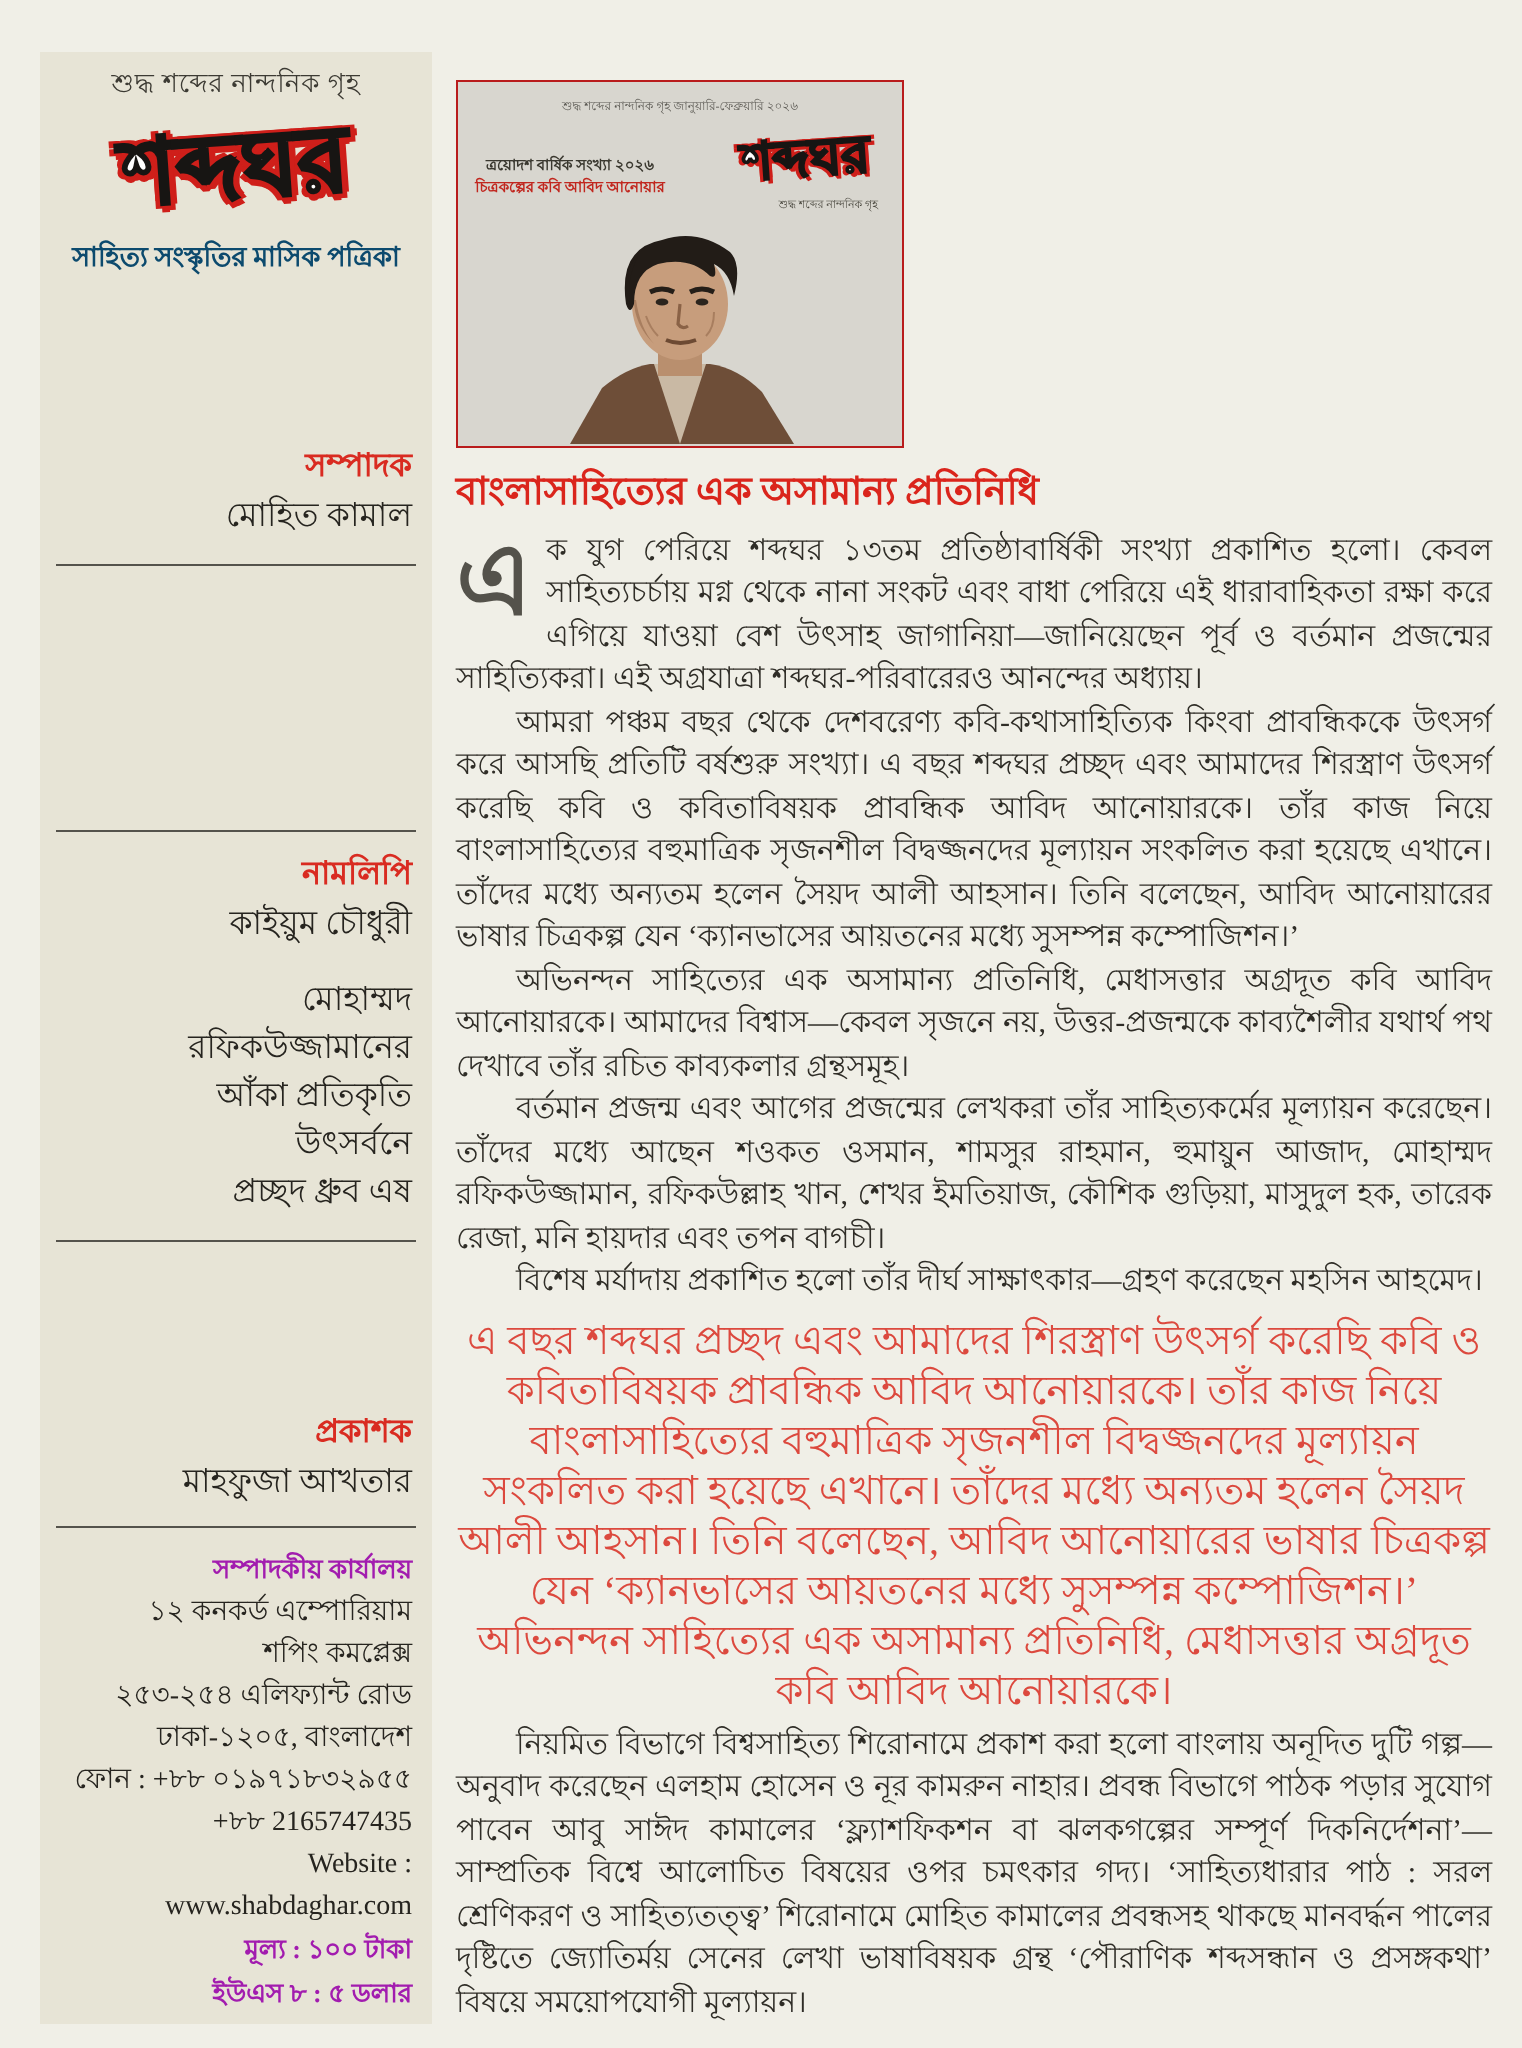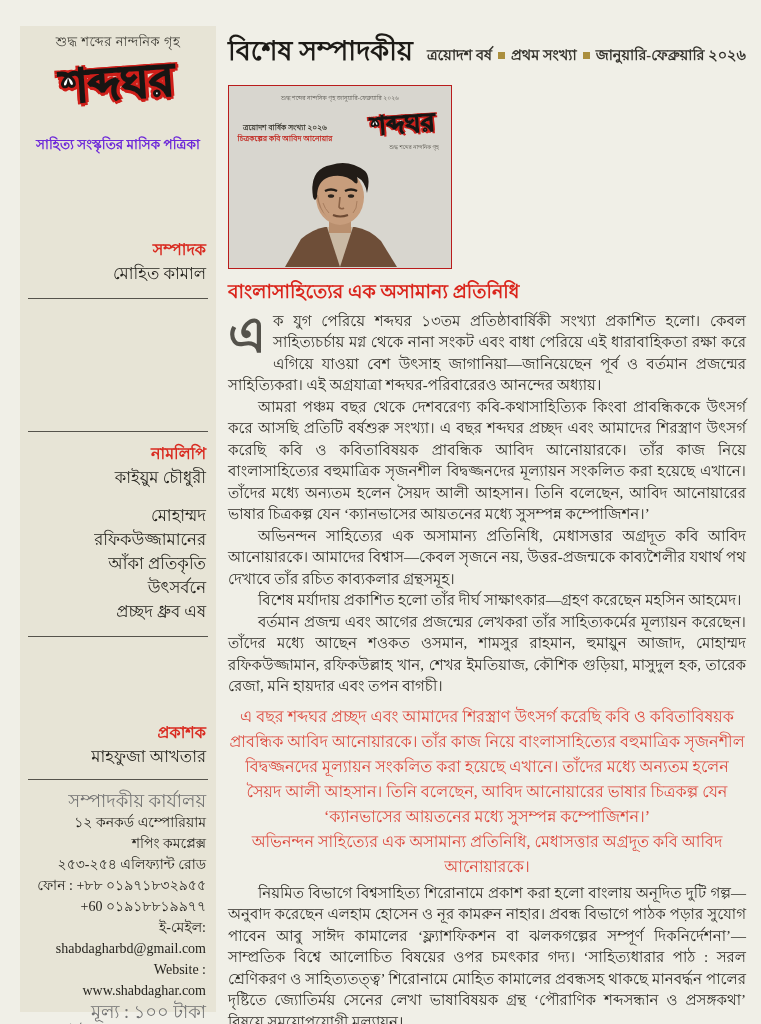--- a/index.html
+++ b/index.html
@@ -26,26 +26,26 @@
     display: inline-block;
     margin-top: 6px;
     font-size: 46px; font-weight: bold;
     color: #ffffff;
     transform: rotate(-4deg);
     -webkit-text-stroke: 1.5px #171513;
     text-shadow: 3px 3px 0 #cf1f1a, -3px 2px 0 #cf1f1a, 3px -2px 0 #cf1f1a,
                  -3px -2px 0 #cf1f1a, 0 4px 0 #cf1f1a, 4px 0 0 #cf1f1a;
     line-height: 1.1;
   }
-  .masthead-subtitle { margin-top: 24px; font-size: 13.5px; font-weight: bold; color: #6d28d9; }
+  .masthead-subtitle { margin-top: 8px; font-size: 13.5px; font-weight: bold; color: #0c4a6e; }
   .sb-label { color: #d92b21; font-weight: bold; font-size: 16px; line-height: 24px; }
   .sb-name  { font-size: 16.5px; font-weight: normal; color: #26241f; line-height: 24px; }
   .sb-rule  { border: none; border-top: 1px solid #55534c; margin: 0 -2px; }
   .sb-line  { font-size: 14px; line-height: 21px; color: #26241f; }
-  .sb-red   { color: #737373; font-weight: normal; font-size: 18px; line-height: 22px; }
+  .sb-red   { color: #a21caf; font-weight: bold; font-size: 13px; line-height: 22px; }
   .blk-editor   { margin-top: 81px; }
   .rule-1       { margin-top: 12px; }
   .gap-a        { height: 132px; }
   .blk-namelipi { margin-top: 10px; }
   .credit       { margin-top: 14px; margin-left: 32px; }
   .rule-3       { margin-top: 12px; }
   .gap-b        { height: 84px; }
   .rule-4       { margin-top: 10px; }
   .blk-office   { margin-top: 10px; }
 
@@ -79,21 +79,21 @@
   
   .article-heading { margin-top: 12px; font-size: 19px; font-weight: bold; color: #da251c; line-height: 1.15; }
   .article { margin-top: 8px; }
   .article p { font-size: 15px; line-height: 21.5px; text-align: justify; text-indent: 30px; color: #2f2d27; }
   .article p.first { text-indent: 0; }
   .dropcap {
     float: left; font-size: 50px; line-height: 44px; font-weight: bold;
     color: #54524b; padding: 2px 7px 0 0;
   }
   .pullquote { margin: 6px 0 4px 0; text-align: center; }
-  .pullquote div { font-size: 16px; line-height: 25px; color: #dc493e; font-weight: 500; }
+  .pullquote div { font-size: 20px; line-height: 25px; color: #dc493e; font-weight: 500; }
 </style>
 </head>
 <body>
 
 <div class="page">
 
   <aside class="sidebar">
     <div class="masthead">
       <div class="masthead-tagline">শুদ্ধ শব্দের নান্দনিক গৃহ</div>
       <div class="masthead-logo">শব্দঘর</div>
@@ -124,38 +124,32 @@
       <div class="sb-label">প্রকাশক</div>
       <div class="sb-name">মাহফুজা আখতার</div>
     </div>
     <hr class="sb-rule rule-4">
 
     <div class="blk-office">
       <div class="sb-red">সম্পাদকীয় কার্যালয়</div>
       <div class="sb-line">১২ কনকর্ড এম্পোরিয়াম</div>
       <div class="sb-line">শপিং কমপ্লেক্স</div>
       <div class="sb-line">২৫৩-২৫৪ এলিফ্যান্ট রোড</div>
+      <div class="sb-line">ঢাকা-১২০৫, বাংলাদেশ</div>
       <div class="sb-line">ফোন : +৮৮ ০১৯৭১৮৩২৯৫৫</div>
-      <div class="sb-line">+60 ০১৯১৮৮১৯৯৭৭</div>
-      <div class="sb-line">ই-মেইল: shabdagharbd@gmail.com</div>
+      <div class="sb-line">+৮৮ 2165747435</div>
       <div class="sb-line">Website : www.shabdaghar.com</div>
       <div class="sb-red">মূল্য : ১০০ টাকা</div>
       <div class="sb-red">ইউএস ৮ : ৫ ডলার</div>
     </div>
 
   </aside>
 
   <main class="main">
 
-    <div class="header-row">
-      <div class="section-title">বিশেষ সম্পাদকীয়</div>
-      <div class="issue-line">
-        <span>ত্রয়োদশ বর্ষ</span><span class="gold-sq"></span><span>প্রথম সংখ্যা</span><span class="gold-sq"></span><span>জানুয়ারি-ফেব্রুয়ারি ২০২৬</span>
-      </div>
-    </div>
 
     <div class="cover">
       <div class="cover-topline">শুদ্ধ শব্দের নান্দনিক গৃহ  জানুয়ারি-ফেব্রুয়ারি ২০২৬</div>
       <div class="cover-left">
         <div class="cover-issue">ত্রয়োদশ বার্ষিক সংখ্যা ২০২৬</div>
         <div class="cover-subject">চিত্রকল্পের কবি আবিদ আনোয়ার</div>
       </div>
       <div class="cover-logo">শব্দঘর</div>
       <div class="cover-logo-tag">শুদ্ধ শব্দের নান্দনিক গৃহ</div>
       <svg class="cover-art" width="150" height="104" viewBox="0 0 150 104">
@@ -182,22 +176,22 @@
         <path d="M58 40 Q60 46 64 50 M92 38 Q92 46 88 50" stroke="#a87e5f" stroke-width="1" fill="none"></path>
       </svg>
     </div>
 
     <h1 class="article-heading">বাংলাসাহিত্যের এক অসামান্য প্রতিনিধি</h1>
 
     <div class="article">
       <p class="first"><span class="dropcap">এ</span><span>ক যুগ পেরিয়ে শব্দঘর ১৩তম প্রতিষ্ঠাবার্ষিকী সংখ্যা প্রকাশিত হলো। কেবল সাহিত্যচর্চায় মগ্ন থেকে নানা সংকট এবং বাধা পেরিয়ে এই ধারাবাহিকতা রক্ষা করে এগিয়ে যাওয়া বেশ উৎসাহ জাগানিয়া—জানিয়েছেন পূর্ব ও বর্তমান প্রজন্মের সাহিত্যিকরা। এই অগ্রযাত্রা শব্দঘর-পরিবারেরও আনন্দের অধ্যায়।</span></p>
       <p>আমরা পঞ্চম বছর থেকে দেশবরেণ্য কবি-কথাসাহিত্যিক কিংবা প্রাবন্ধিককে উৎসর্গ করে আসছি প্রতিটি বর্ষশুরু সংখ্যা। এ বছর শব্দঘর প্রচ্ছদ এবং আমাদের শিরস্ত্রাণ উৎসর্গ করেছি কবি ও কবিতাবিষয়ক প্রাবন্ধিক আবিদ আনোয়ারকে। তাঁর কাজ নিয়ে বাংলাসাহিত্যের বহুমাত্রিক সৃজনশীল বিদ্বজ্জনদের মূল্যায়ন সংকলিত করা হয়েছে এখানে। তাঁদের মধ্যে অন্যতম হলেন সৈয়দ আলী আহসান। তিনি বলেছেন, আবিদ আনোয়ারের ভাষার চিত্রকল্প যেন ‘ক্যানভাসের আয়তনের মধ্যে সুসম্পন্ন কম্পোজিশন।’</p>
       <p>অভিনন্দন সাহিত্যের এক অসামান্য প্রতিনিধি, মেধাসত্তার অগ্রদূত কবি আবিদ আনোয়ারকে। আমাদের বিশ্বাস—কেবল সৃজনে নয়, উত্তর-প্রজন্মকে কাব্যশৈলীর যথার্থ পথ দেখাবে তাঁর রচিত কাব্যকলার গ্রন্থসমূহ।</p>
+      <p>বর্তমান প্রজন্ম এবং আগের প্রজন্মের লেখকরা তাঁর সাহিত্যকর্মের মূল্যায়ন করেছেন। তাঁদের মধ্যে আছেন শওকত ওসমান, শামসুর রাহমান, হুমায়ুন আজাদ, মোহাম্মদ রফিকউজ্জামান, রফিকউল্লাহ খান, শেখর ইমতিয়াজ, কৌশিক গুড়িয়া, মাসুদুল হক, তারেক রেজা, মনি হায়দার এবং তপন বাগচী।</p>
       <p>বিশেষ মর্যাদায় প্রকাশিত হলো তাঁর দীর্ঘ সাক্ষাৎকার—গ্রহণ করেছেন মহসিন আহমেদ।</p>
-      <p>বর্তমান প্রজন্ম এবং আগের প্রজন্মের লেখকরা তাঁর সাহিত্যকর্মের মূল্যায়ন করেছেন। তাঁদের মধ্যে আছেন শওকত ওসমান, শামসুর রাহমান, হুমায়ুন আজাদ, মোহাম্মদ রফিকউজ্জামান, রফিকউল্লাহ খান, শেখর ইমতিয়াজ, কৌশিক গুড়িয়া, মাসুদুল হক, তারেক রেজা, মনি হায়দার এবং তপন বাগচী।</p>
 
       <div class="pullquote">
         <div>এ বছর শব্দঘর প্রচ্ছদ এবং আমাদের শিরস্ত্রাণ উৎসর্গ করেছি কবি ও কবিতাবিষয়ক প্রাবন্ধিক আবিদ আনোয়ারকে। তাঁর কাজ নিয়ে বাংলাসাহিত্যের বহুমাত্রিক সৃজনশীল বিদ্বজ্জনদের মূল্যায়ন সংকলিত করা হয়েছে এখানে। তাঁদের মধ্যে অন্যতম হলেন সৈয়দ আলী আহসান। তিনি বলেছেন, আবিদ আনোয়ারের ভাষার চিত্রকল্প যেন ‘ক্যানভাসের আয়তনের মধ্যে সুসম্পন্ন কম্পোজিশন।’</div>
         <div>অভিনন্দন সাহিত্যের এক অসামান্য প্রতিনিধি, মেধাসত্তার অগ্রদূত কবি আবিদ আনোয়ারকে।</div>
       </div>
 
       <p>নিয়মিত বিভাগে বিশ্বসাহিত্য শিরোনামে প্রকাশ করা হলো বাংলায় অনূদিত দুটি গল্প—অনুবাদ করেছেন এলহাম হোসেন ও নূর কামরুন নাহার। প্রবন্ধ বিভাগে পাঠক পড়ার সুযোগ পাবেন আবু সাঈদ কামালের ‘ফ্ল্যাশফিকশন বা ঝলকগল্পের সম্পূর্ণ দিকনির্দেশনা’—সাম্প্রতিক বিশ্বে আলোচিত বিষয়ের ওপর চমৎকার গদ্য। ‘সাহিত্যধারার পাঠ : সরল শ্রেণিকরণ ও সাহিত্যতত্ত্ব’ শিরোনামে মোহিত কামালের প্রবন্ধসহ থাকছে মানবর্দ্ধন পালের দৃষ্টিতে জ্যোতির্ময় সেনের লেখা ভাষাবিষয়ক গ্রন্থ ‘পৌরাণিক শব্দসন্ধান ও প্রসঙ্গকথা’ বিষয়ে সময়োপযোগী মূল্যায়ন।</p>
 
     </div>
 

